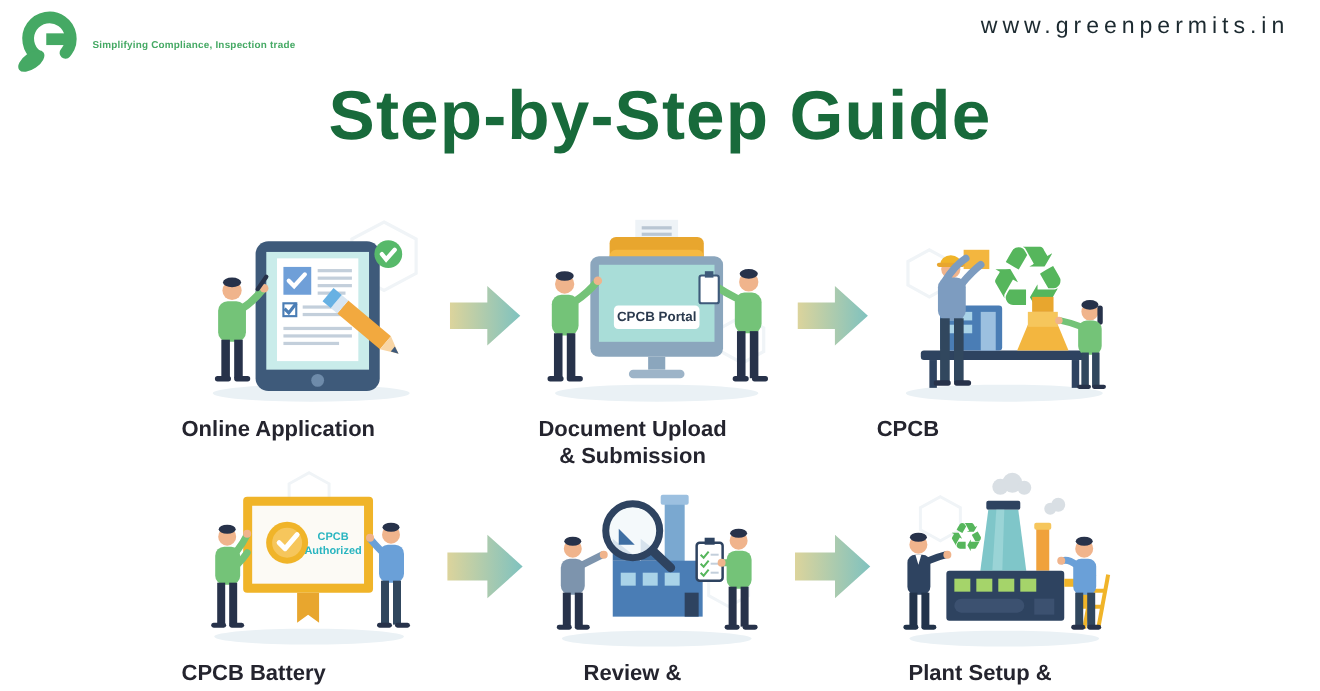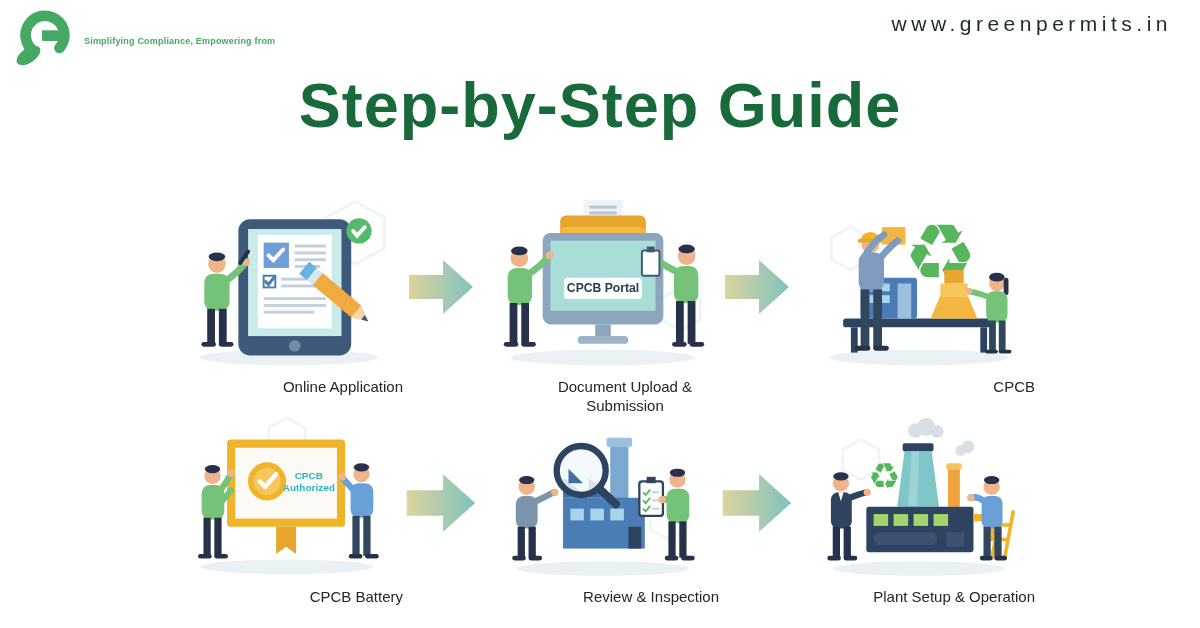--- a/index.html
+++ b/index.html
@@ -11,24 +11,24 @@
   .logo{position:absolute;top:8px;left:12px;display:flex;align-items:center;gap:8px;}
   .logo-text{display:flex;flex-direction:column;}
   .logo-text .name{font-size:26px;font-weight:700;color:#1d1d1f;letter-spacing:.5px;line-height:1.05;}
   .logo-text .tagline{font-size:9px;font-weight:700;color:#45a964;letter-spacing:.2px;margin-top:2px;}
   .website{position:absolute;top:12px;right:28px;font-size:21px;letter-spacing:4.5px;color:#1c2a30;font-weight:500;margin-left:11px;}
   .title{text-align:center;padding-top:74px;font-size:63px;font-weight:800;color:#186a3b;line-height:1;letter-spacing:1px;}
   .subtitle{text-align:center;margin-top:14px;font-size:27px;color:#27a05e;font-weight:600;}
   .subtitle .hl{color:#186a3b;font-weight:800;}
   .flow{margin-top:10px;}
   .row{display:flex;justify-content:center;align-items:flex-start;}
-  .step{display:flex;flex-direction:column;align-items:flex-end;width:238px;}
+  .step{display:flex;flex-direction:column;align-items:flex-start;width:238px;}
   .illus{width:232px;height:180px;}
   .row2 .illus{height:168px;}
-  .step-label{margin-top:4px;font-size:15px;font-weight:400;color:#24242e;text-align:center;line-height:1.25;max-width:188px;}
+  .step-label{margin-top:4px;font-size:20px;font-weight:700;color:#24242e;text-align:center;line-height:1.25;max-width:188px;}
   .arrow-cell{width:78px;display:flex;justify-content:center;margin-top:64px;}
   .row2 .arrow-cell{margin-top:56px;}
   .svg-defs{position:absolute;width:0;height:0;}
   svg text.screen-label{font-family:"Liberation Sans",sans-serif;font-size:12.5px;font-weight:bold;fill:#2b3a4e;}
   svg text.badge-label{font-family:"Liberation Sans",sans-serif;font-size:11px;font-weight:bold;fill:#2ab5c0;}
   svg text.recycle{font-family:"DejaVu Sans",sans-serif;}
 </style>
 </head>
 <body>
 
@@ -42,21 +42,21 @@
 </svg>
 
 <div class="header">
   <div class="logo">
     <svg width="64" height="64" viewBox="0 0 66 66">
       <circle cx="34" cy="28" r="20" fill="none" stroke="#45a964" stroke-width="11" stroke-dasharray="96 30" stroke-linecap="round" transform="rotate(125 34 28)"></circle>
       <rect x="31" y="23" width="23" height="11" fill="#45a964"></rect>
       <ellipse cx="17" cy="49" rx="14" ry="7.5" fill="#45a964" transform="rotate(-35 17 49)"></ellipse>
     </svg>
     <div class="logo-text">
-      <div class="tagline">Simplifying Compliance, Empowering from</div>
+      <div class="tagline">Simplifying Compliance, Inspection trade</div>
     </div>
   </div>
   <div class="website">www.greenpermits.in</div>
   <div class="title">Step-by-Step Guide</div>
 </div>
 
 <div class="flow">
 
   <div class="row row1">
 

